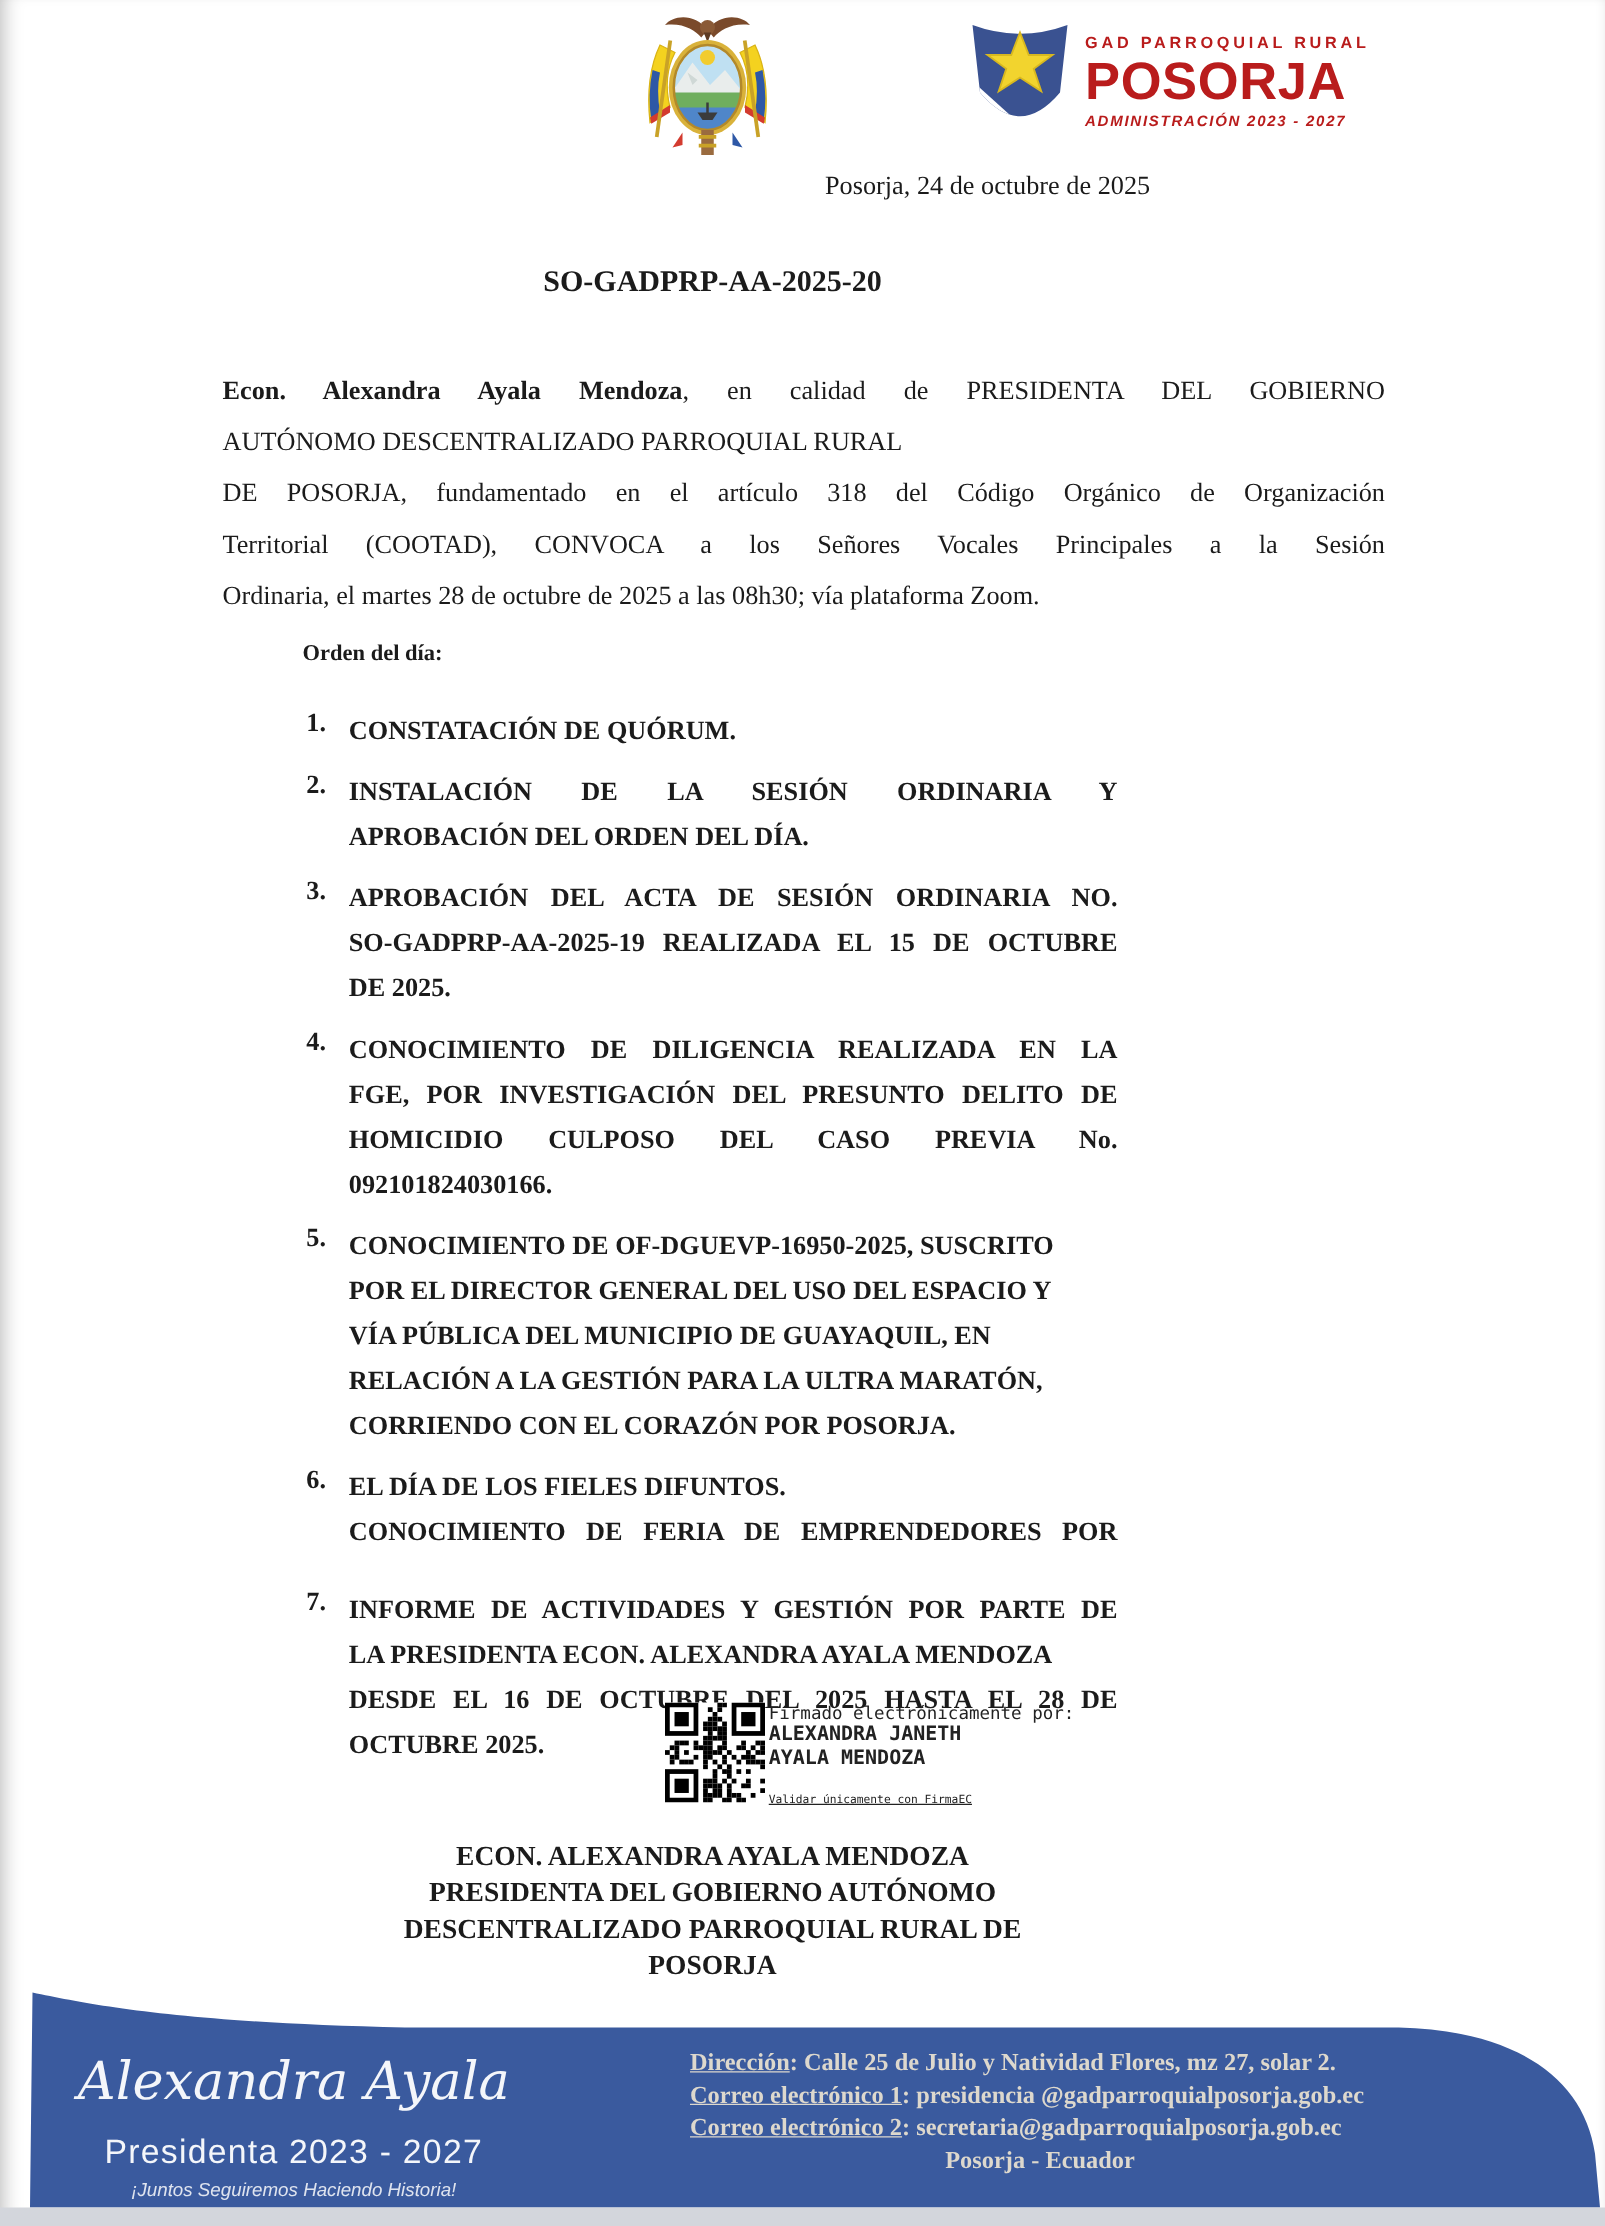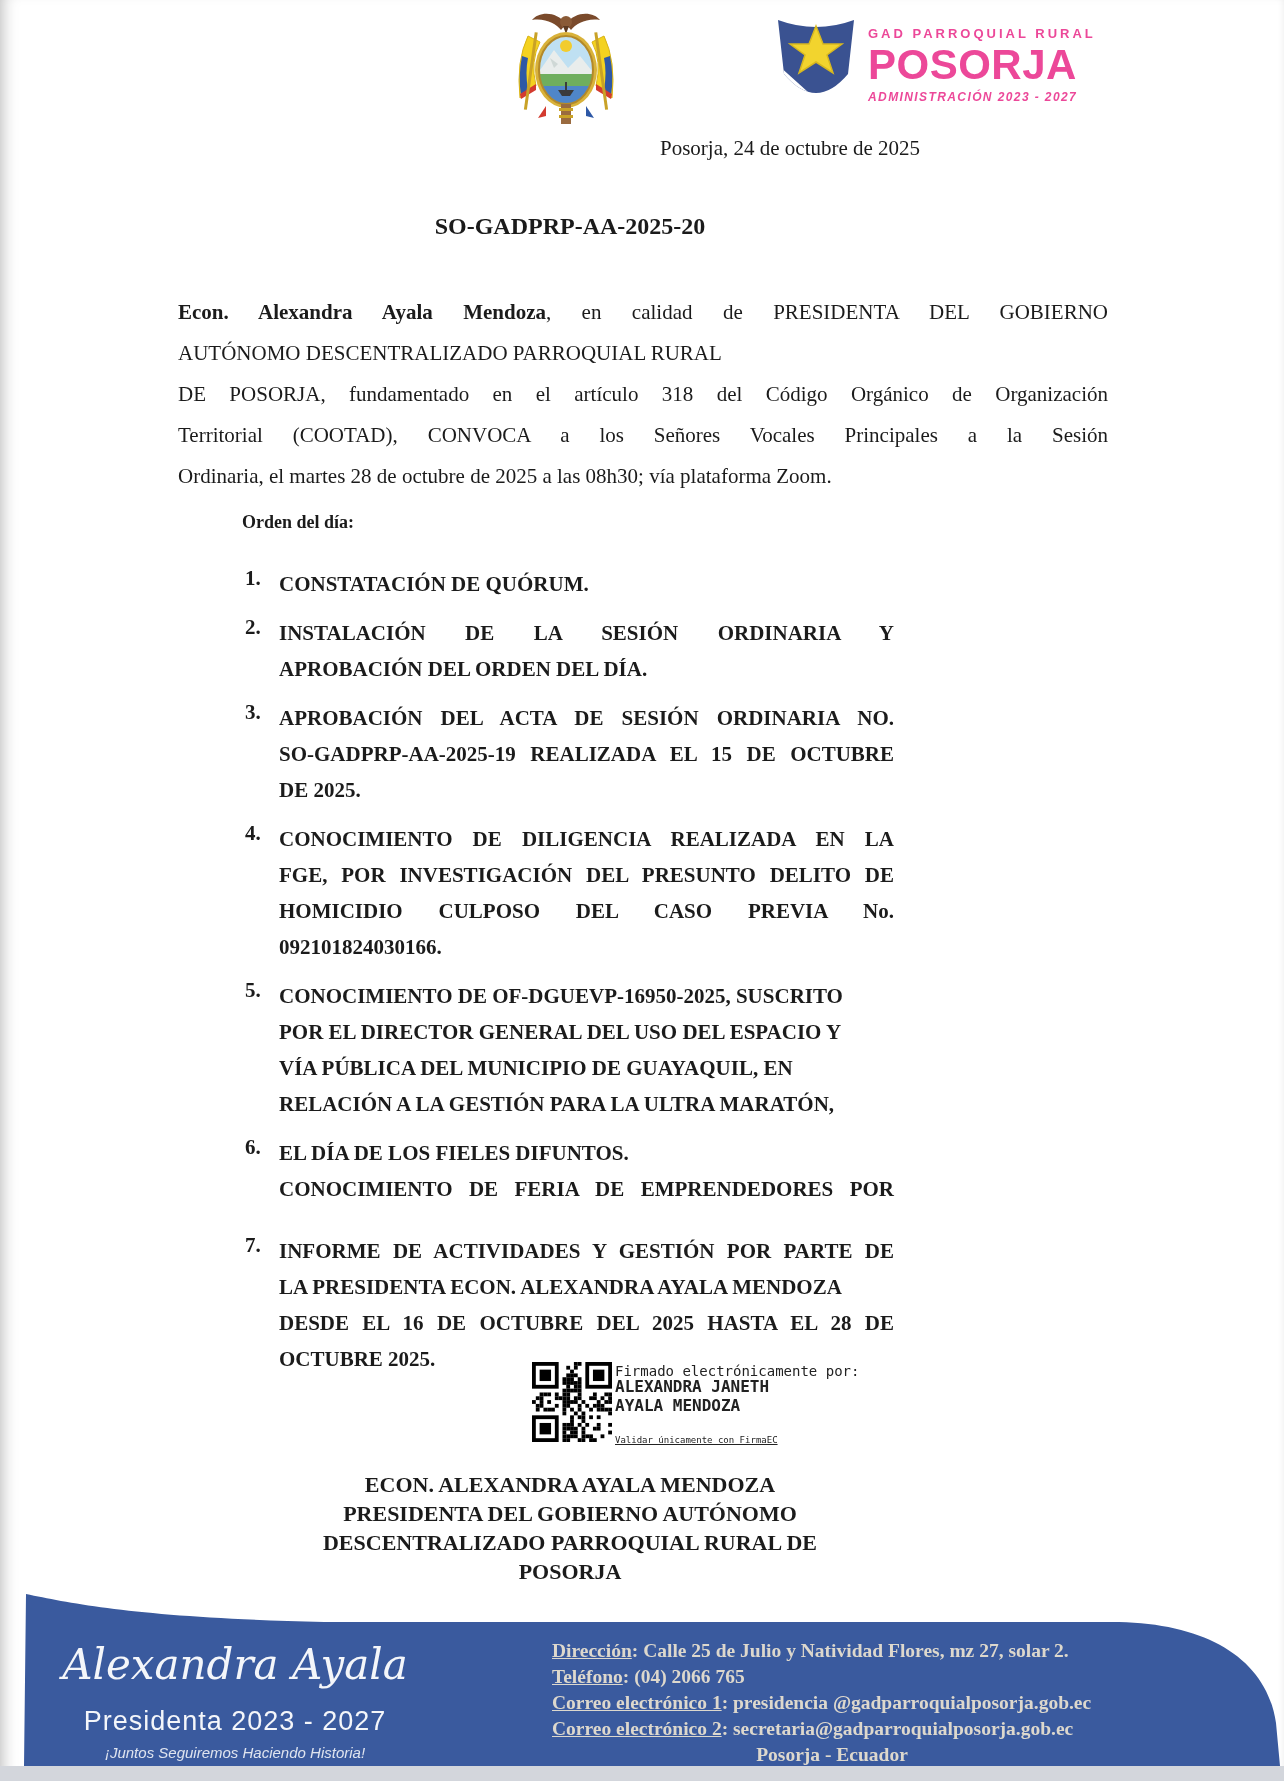--- a/index.html
+++ b/index.html
@@ -5,21 +5,21 @@
   html,body{margin:0;padding:0;background:#e9e9ea;}
   .page{
     position:relative;width:1284px;height:1781px;background:#ffffff;overflow:hidden;
     font-family:"Liberation Serif",serif;color:#1b1b1b;
     box-shadow:inset 14px 0 16px -12px rgba(0,0,0,.28), inset -6px 0 10px -8px rgba(0,0,0,.12);
   }
   
   .coat{position:absolute;left:506px;top:6px;width:120px;height:128px;}
   .brand{position:absolute;left:772px;top:10px;width:300px;height:112px;}
   .brand .shield{position:absolute;left:0;top:2px;width:88px;height:102px;}
-  .brand .btxt{position:absolute;left:96px;top:16px;width:204px;font-family:"Liberation Sans",sans-serif;color:#ec4899;}
+  .brand .btxt{position:absolute;left:96px;top:16px;width:204px;font-family:"Liberation Sans",sans-serif;color:#b91c1c;}
   .brand .b1{font-size:13px;font-weight:bold;letter-spacing:3px;white-space:nowrap;}
   .brand .b2{font-size:42px;font-weight:bold;letter-spacing:.5px;line-height:46px;margin-top:1px;white-space:nowrap;}
   .brand .b3{font-size:12px;font-weight:bold;font-style:italic;letter-spacing:1.4px;margin-top:2px;white-space:nowrap;}
   .date{position:absolute;left:660px;top:136px;font-size:21px;}
   
   .titleblock{position:absolute;left:90px;top:210px;width:960px;text-align:center;font-weight:bold;font-size:24px;line-height:32px;}
   
   .intro{position:absolute;left:178px;top:292px;width:930px;font-size:21px;}
   .iline{line-height:41px;}
   .jl{text-align:justify;text-align-last:justify;}
@@ -177,20 +177,21 @@
         <div class="al">092101824030166.</div>
       </div>
     </div>
     <div class="item">
       <span class="num">5.</span>
       <div class="itxt">
         <div class="al">CONOCIMIENTO DE OF-DGUEVP-16950-2025, SUSCRITO</div>
         <div class="al">POR EL DIRECTOR GENERAL DEL USO DEL ESPACIO Y</div>
         <div class="al">VÍA PÚBLICA DEL MUNICIPIO DE GUAYAQUIL, EN</div>
         <div class="al">RELACIÓN A LA GESTIÓN PARA LA ULTRA MARATÓN,</div>
+        <div class="al">CORRIENDO CON EL CORAZÓN POR POSORJA.</div>
       </div>
     </div>
     <div class="item">
       <span class="num">6.</span>
       <div class="itxt">
         <div class="al">EL DÍA DE LOS FIELES DIFUNTOS.</div>
         <div class="al jl">CONOCIMIENTO DE FERIA DE EMPRENDEDORES POR</div>
       </div>
     </div>
     <div class="item gap-before">
@@ -362,21 +363,20 @@
   </svg>
 
   <div class="f-left">
     <div class="f-script">Alexandra Ayala</div>
     <div class="f-role">Presidenta 2023 - 2027</div>
     <div class="f-slogan">¡Juntos Seguiremos Haciendo Historia!</div>
   </div>
 
   <div class="f-right">
     <div><span class="lbl">Dirección</span><span>: Calle 25 de Julio y Natividad Flores, mz 27, solar 2.</span></div>
-    <div><span class="lbl">Teléfono</span><span>: (04) 2066 765</span></div>
     <div><span class="lbl">Correo electrónico 1</span><span>: presidencia @gadparroquialposorja.gob.ec</span></div>
     <div><span class="lbl">Correo electrónico 2</span><span>: secretaria@gadparroquialposorja.gob.ec</span></div>
     <div class="f-loc">Posorja - Ecuador</div>
   </div>
 
   <div class="bottom-strip"></div>
 
 </div>
 
 </body></html>

